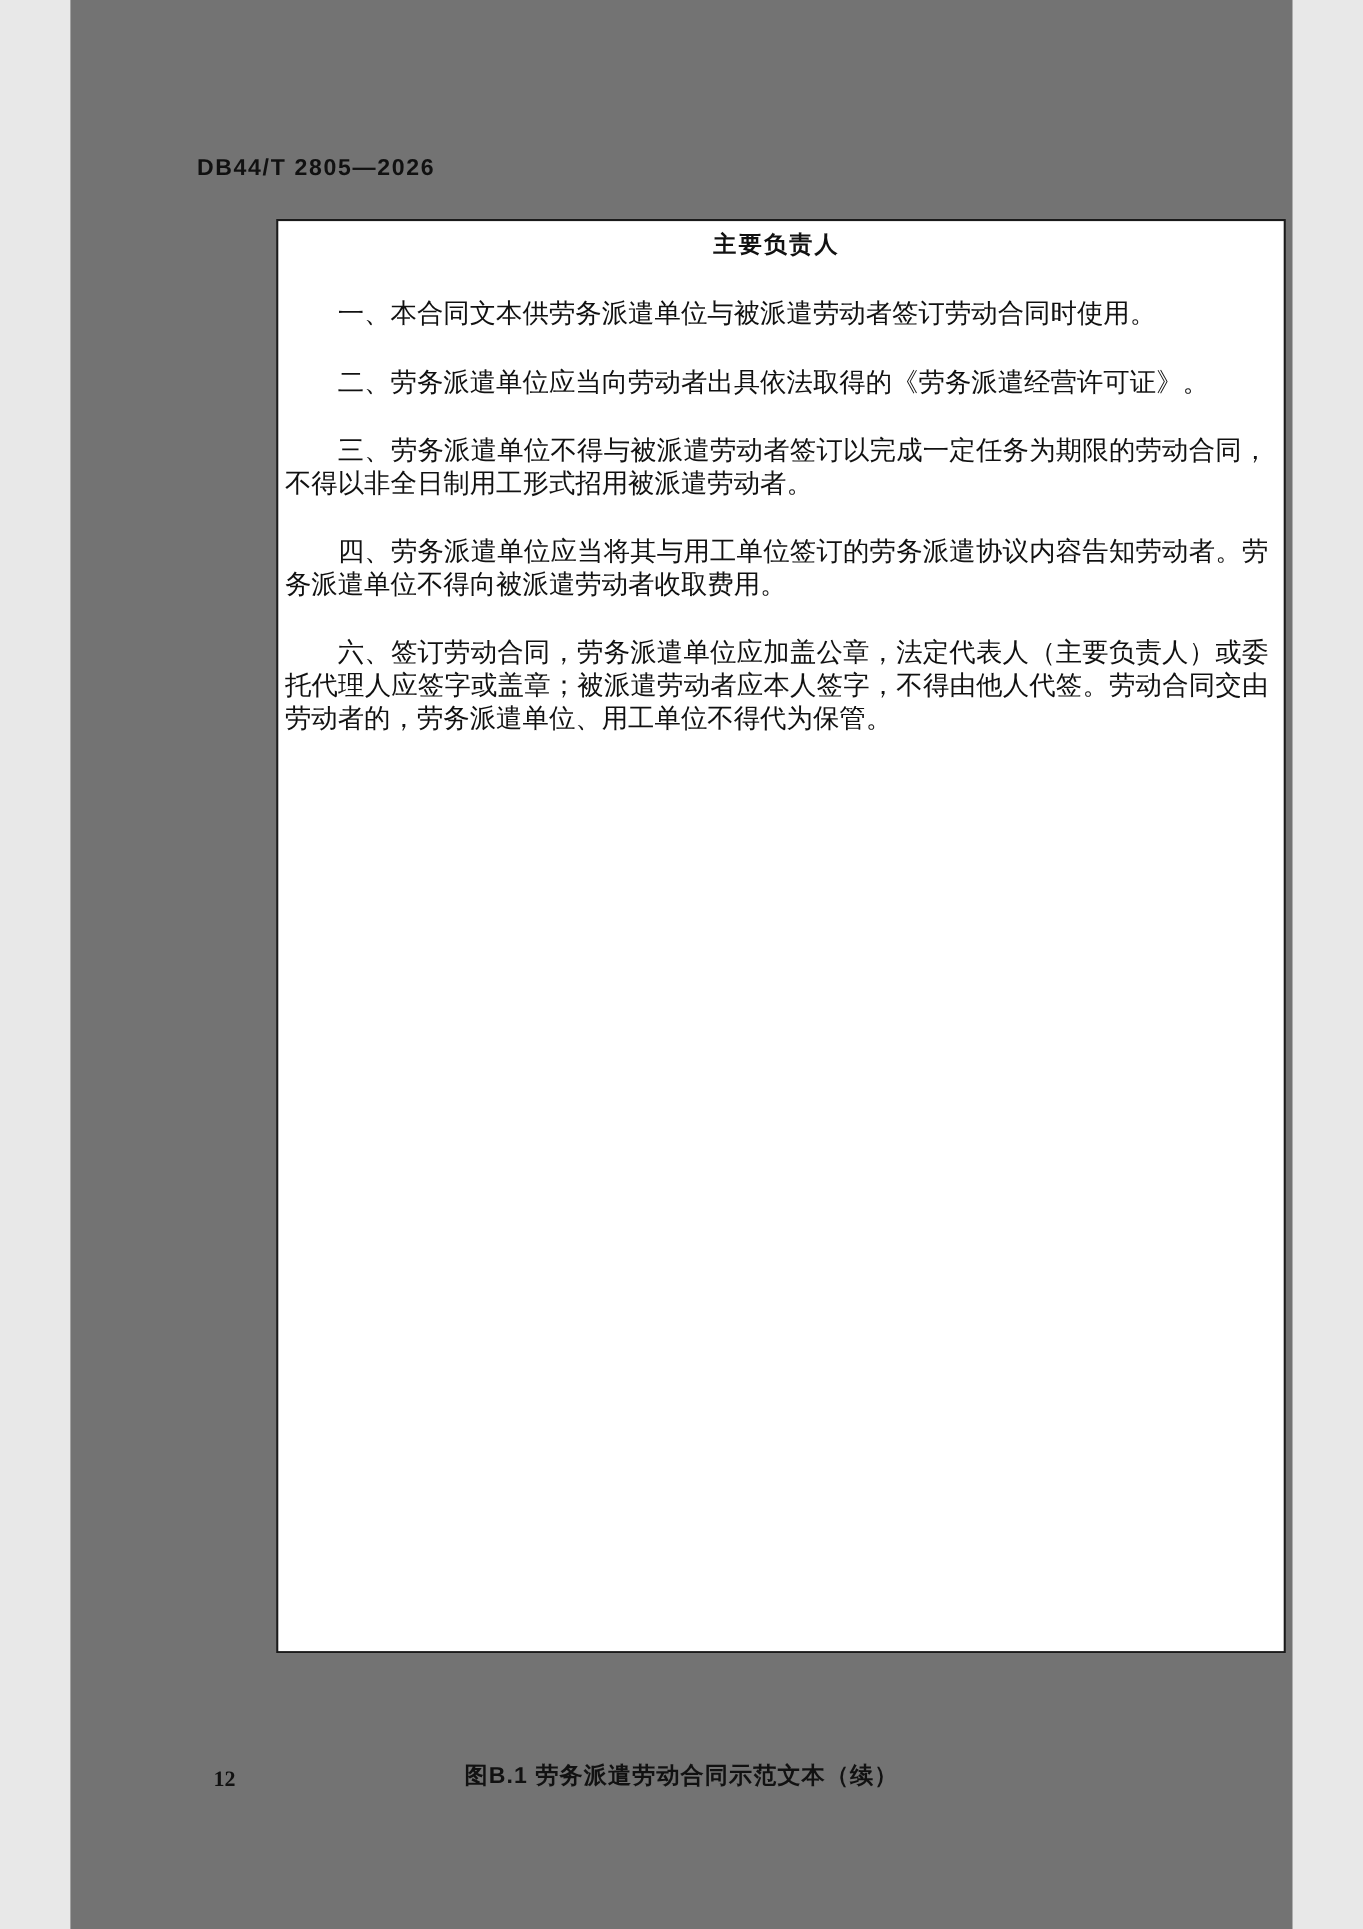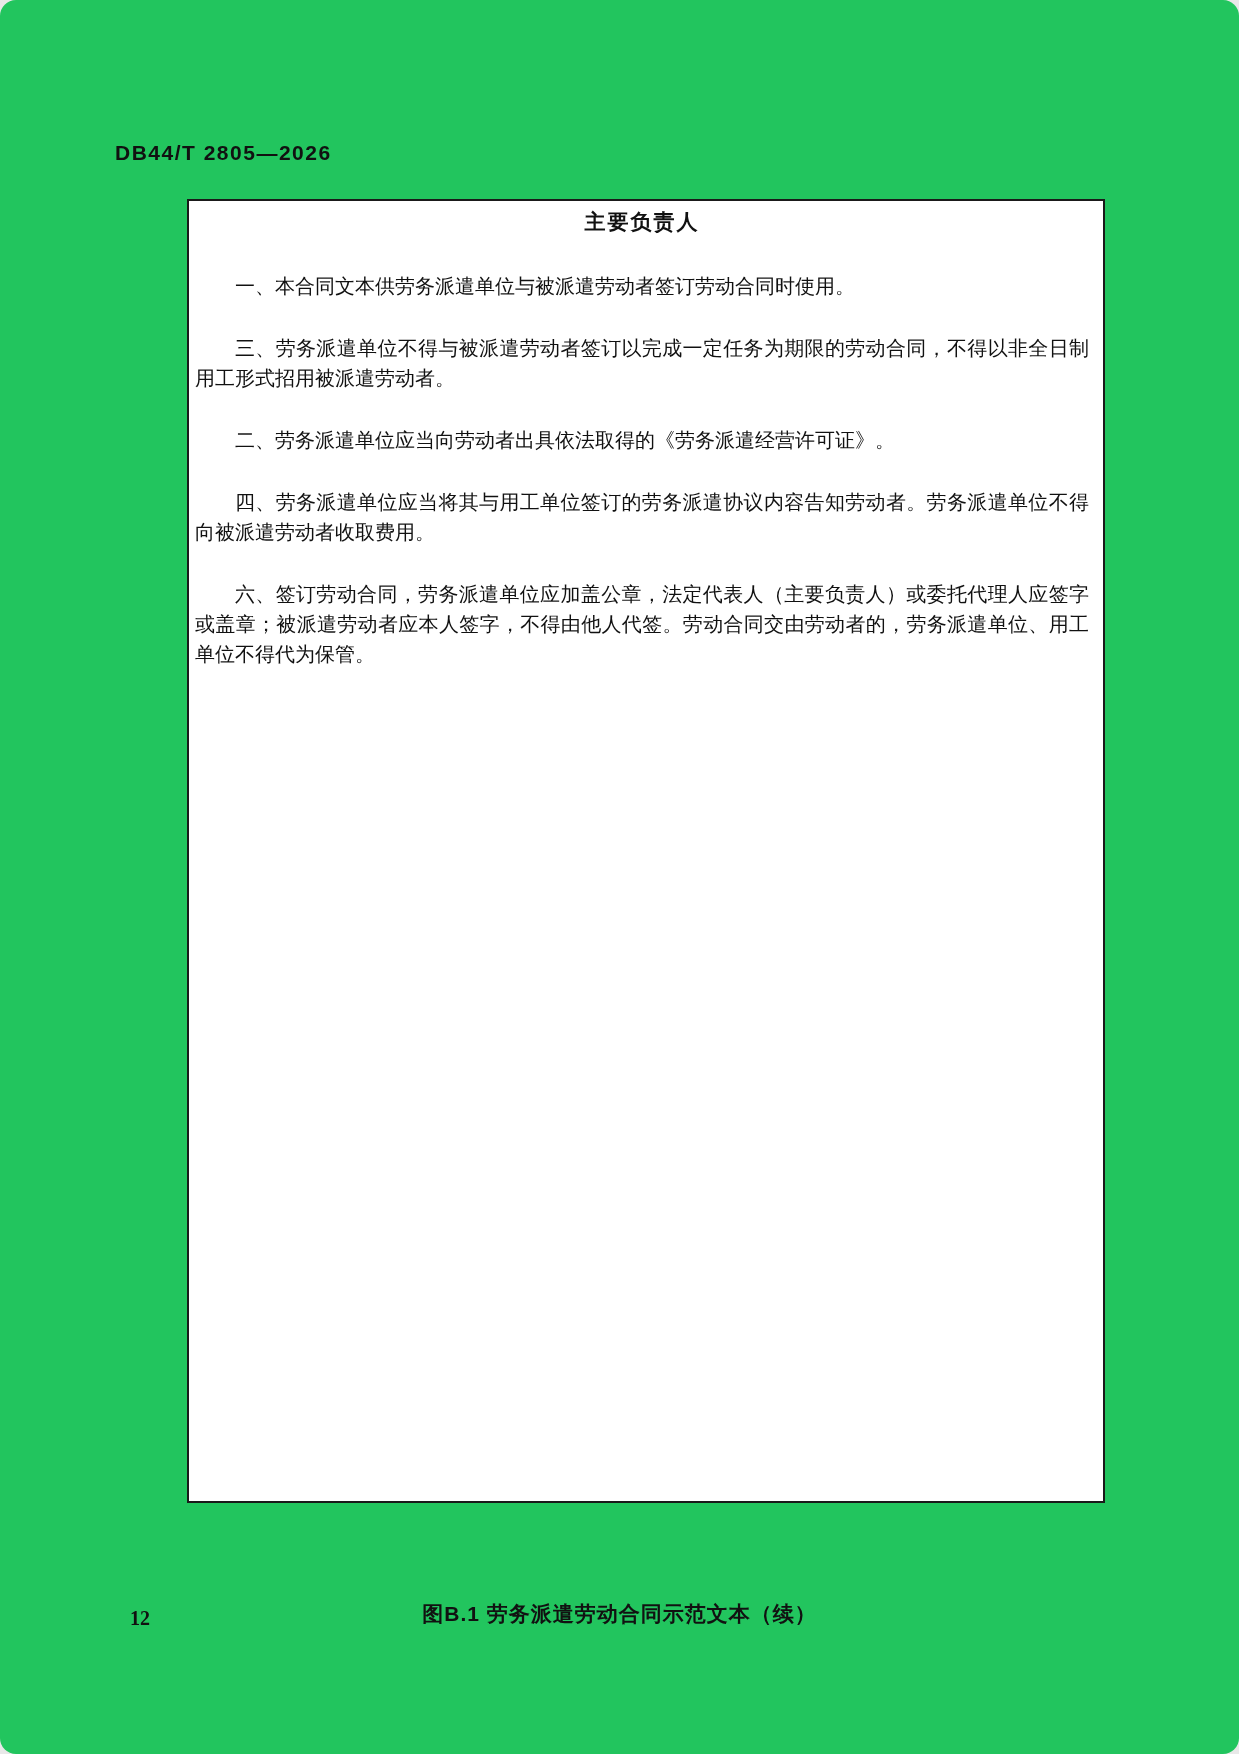--- a/index.html
+++ b/index.html
@@ -2,27 +2,26 @@
 <html><head>
 <meta charset="utf-8">
 <style>
   html, body {
     margin: 0;
     padding: 0;
     background: #e8e8e8;
   }
   .page {
     position: relative;
-    width: 1239px;
+    width: 1111px;
     height: 1754px;
     margin: 0 auto;
-    background: #22c55e;
+    background: #737373;
     color: #111111;
     overflow: hidden;
-    border-radius: 16px;
   }
   .std-header {
     position: absolute;
     left: 115px;
     top: 141px;
     font-family: "Liberation Sans", sans-serif;
     font-size: 21px;
     font-weight: bold;
     letter-spacing: 1.5px;
     color: #111111;
@@ -43,21 +42,21 @@
     text-align: center;
     font-family: "Liberation Sans", sans-serif;
     font-weight: bold;
     font-size: 21px;
     letter-spacing: 2px;
     color: #111111;
   }
   .notice-item {
     margin: 32px 0 0 0;
     font-family: Liberation Sans, sans-serif;
-    font-size: 20px;
+    font-size: 24px;
     line-height: 30px;
     text-indent: 2em;
     text-align: justify;
     color: #111111;
   }
   .notice-item:first-of-type {
     margin-top: 35px;
   }
   .figure-caption {
     position: absolute;
@@ -86,23 +85,23 @@
 
 <div class="page">
 
   <div class="std-header">DB44/T 2805—2026</div>
 
   <div class="notice-box">
     <div class="notice-title">主要负责人</div>
 
     <p class="notice-item">一、本合同文本供劳务派遣单位与被派遣劳动者签订劳动合同时使用。</p>
 
+    <p class="notice-item">二、劳务派遣单位应当向劳动者出具依法取得的《劳务派遣经营许可证》。</p>
+
     <p class="notice-item">三、劳务派遣单位不得与被派遣劳动者签订以完成一定任务为期限的劳动合同，不得以非全日制用工形式招用被派遣劳动者。</p>
-
-    <p class="notice-item">二、劳务派遣单位应当向劳动者出具依法取得的《劳务派遣经营许可证》。</p>
 
     <p class="notice-item">四、劳务派遣单位应当将其与用工单位签订的劳务派遣协议内容告知劳动者。劳务派遣单位不得向被派遣劳动者收取费用。</p>
 
 
     <p class="notice-item">六、签订劳动合同，劳务派遣单位应加盖公章，法定代表人（主要负责人）或委托代理人应签字或盖章；被派遣劳动者应本人签字，不得由他人代签。劳动合同交由劳动者的，劳务派遣单位、用工单位不得代为保管。</p>
   </div>
 
   <div class="figure-caption">图B.1 劳务派遣劳动合同示范文本（续）</div>
 
   <div class="page-number">12</div>

